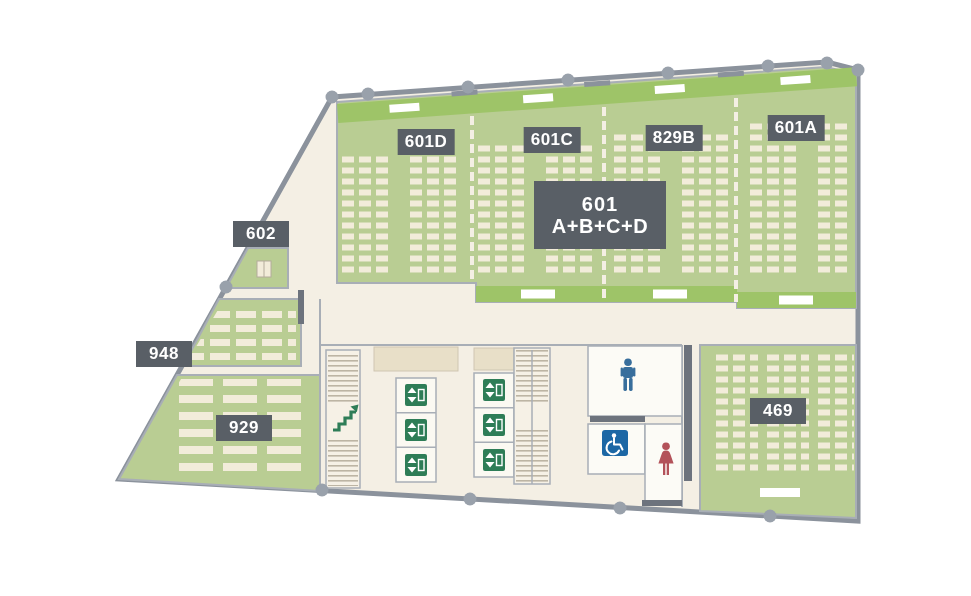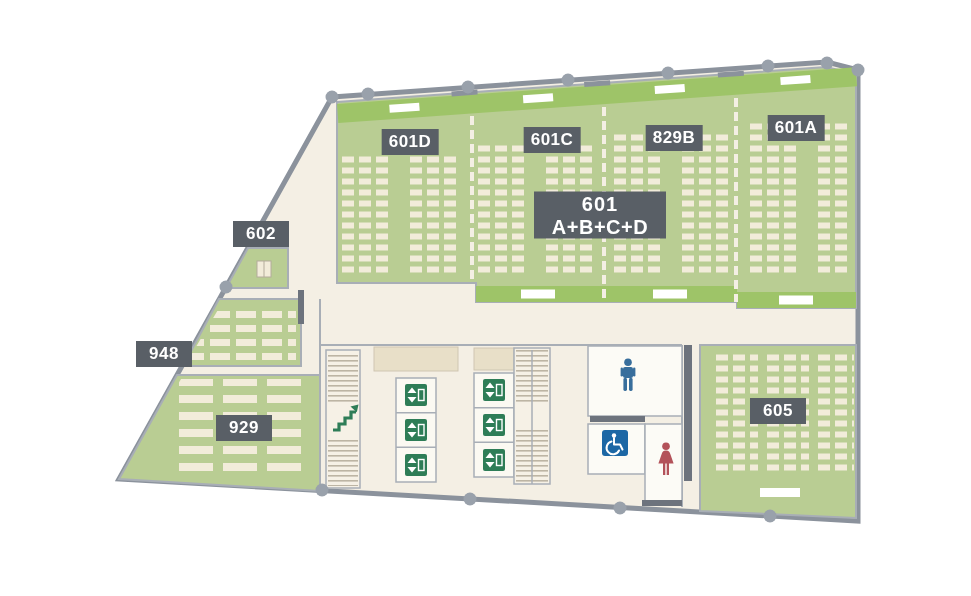--- a/index.html
+++ b/index.html
@@ -2,21 +2,21 @@
 <html><head>
 <meta charset="utf-8">
 <style>
   html,body{margin:0;padding:0;background:#fff;}
   .plan{position:relative;width:971px;height:596px;background:#fff;overflow:hidden;
         font-family:"Liberation Sans","DejaVu Sans",sans-serif;}
   .plan svg.art{position:absolute;left:0;top:0;}
   .label{position:absolute;transform:translate(-50%,-50%);background:#595f66;color:#ffffff;
          font-weight:700;font-size:17px;letter-spacing:.5px;min-width:56px;height:26px;
          display:flex;align-items:center;justify-content:center;padding:0 7px;box-sizing:border-box;}
-  .label.big{min-width:132px;height:47px;flex-direction:column;line-height:1.12;}
+  .label.big{min-width:132px;height:68px;flex-direction:column;line-height:1.12;}
   .label.big .l1{font-size:20px;letter-spacing:1px;}
   .label.big .l2{font-size:20px;letter-spacing:.5px;}
 </style>
 </head>
 <body>
 
 <div class="plan">
 
 <svg class="art" width="971" height="596" viewBox="0 0 971 596">
   <defs>
@@ -197,26 +197,26 @@
     <circle cx="827" cy="63" r="6.5"></circle>
     <circle cx="858" cy="70" r="6.5"></circle>
     <circle cx="322" cy="490" r="6.5"></circle>
     <circle cx="470" cy="499" r="6.5"></circle>
     <circle cx="620" cy="508" r="6.5"></circle>
     <circle cx="770" cy="516" r="6.5"></circle>
     <circle cx="226" cy="287" r="6.5"></circle>
   </g>
 </svg>
 
-<div class="label" style="left:410px;top:142px">601D</div>
+<div class="label" style="left:426px;top:142px">601D</div>
 <div class="label" style="left:552px;top:140px">601C</div>
 <div class="label" style="left:674px;top:138px">829B</div>
 <div class="label" style="left:796px;top:128px">601A</div>
 <div class="label big" style="left:600px;top:215px">
   <span class="l1">601</span>
   <span class="l2">A+B+C+D</span>
 </div>
 <div class="label" style="left:261px;top:234px">602</div>
 <div class="label" style="left:164px;top:354px">948</div>
 <div class="label" style="left:244px;top:428px">929</div>
-<div class="label" style="left:778px;top:411px">605</div>
+<div class="label" style="left:778px;top:411px">469</div>
 
 </div>
 
 </body></html>

